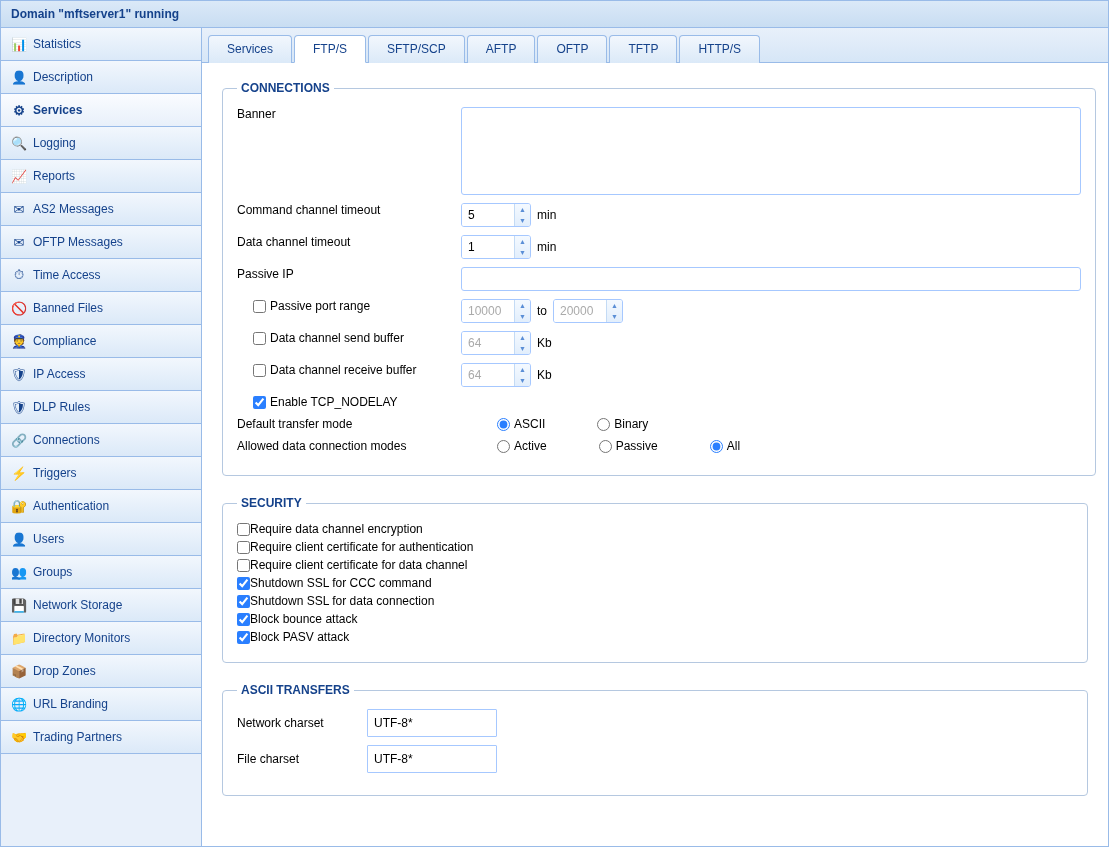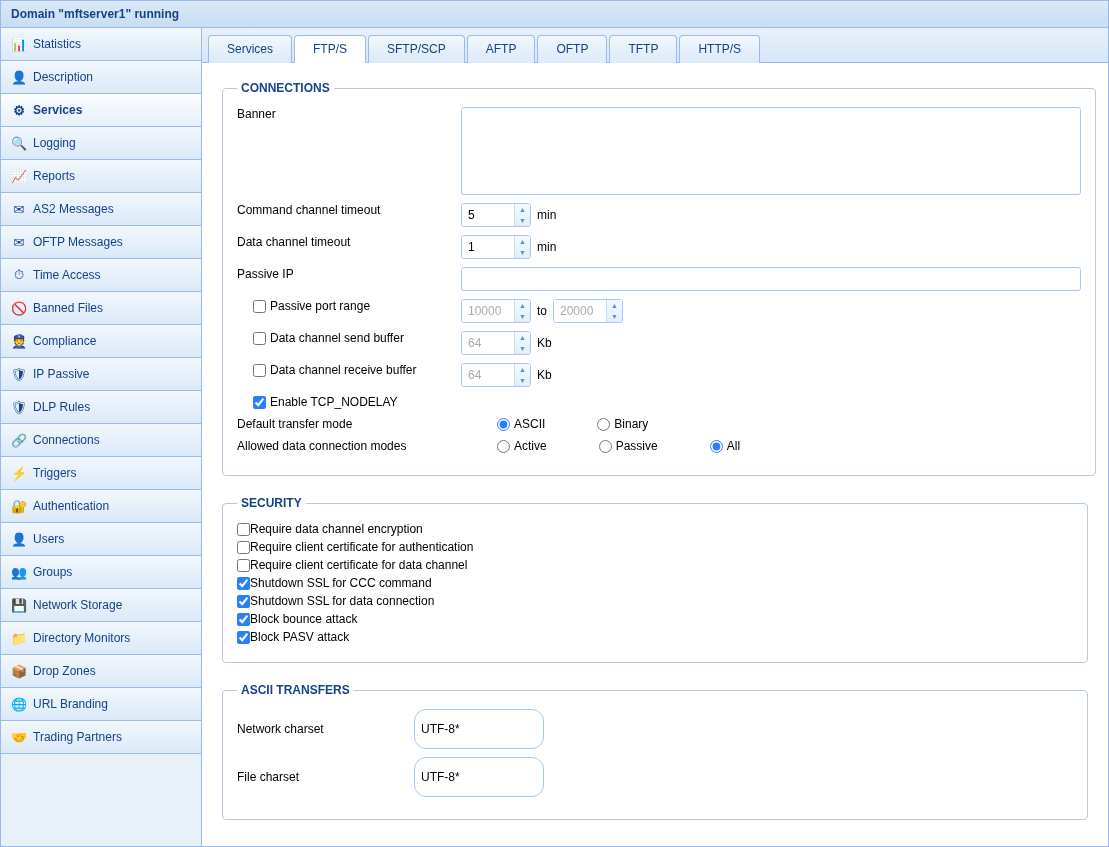--- a/index.html
+++ b/index.html
@@ -216,26 +216,25 @@
   display: flex;
   align-items: flex-end;
   margin-bottom: 4px;
   color: #000;
   font-size: 12px;
 }
 .combo {
   display: inline-flex;
   align-items: center;
   border: 1px solid #a6c8ff;
-  border-radius: 12px;
-  height: 40px;
+  border-radius: 1px;
+  height: 28px;
   background: #fff;
   overflow: hidden;
   width: 130px;
-  margin-left: 47px;
 }
 .combo input {
   border: none;
   flex: 1;
   padding: 0 6px;
   font-size: 12px;
   outline: none;
   color: #000;
 }
 .ascii-row {
@@ -292,21 +291,21 @@
         <div class="sidebar-item">
           <span class="icon">🚫</span>
           <span>Banned Files</span>
         </div>
         <div class="sidebar-item">
           <span class="icon">👮</span>
           <span>Compliance</span>
         </div>
         <div class="sidebar-item">
           <span class="icon">🛡</span>
-          <span>IP Passive</span>
+          <span>IP Access</span>
         </div>
         <div class="sidebar-item">
           <span class="icon">🛡</span>
           <span>DLP Rules</span>
         </div>
         <div class="sidebar-item">
           <span class="icon">🔗</span>
           <span>Connections</span>
         </div>
         <div class="sidebar-item">

